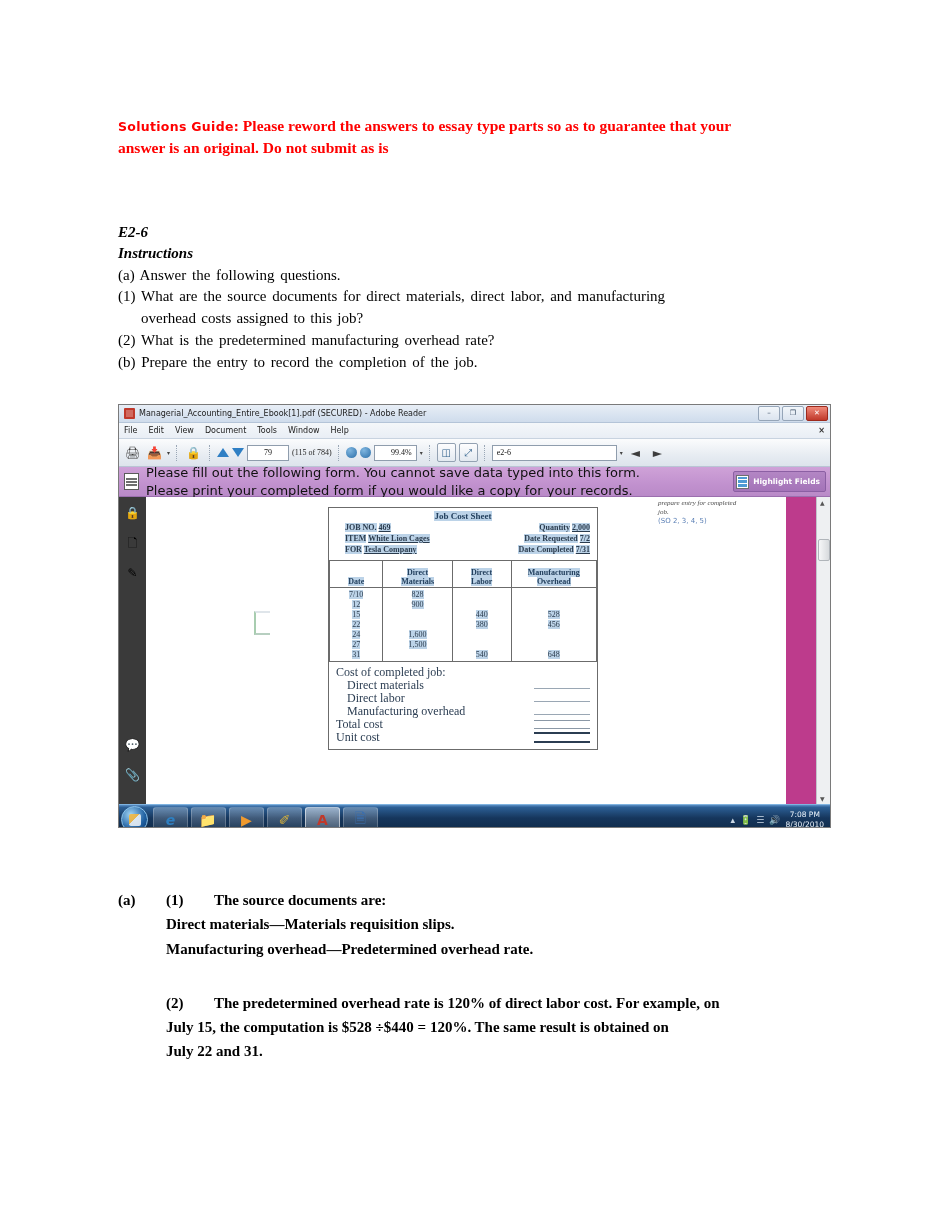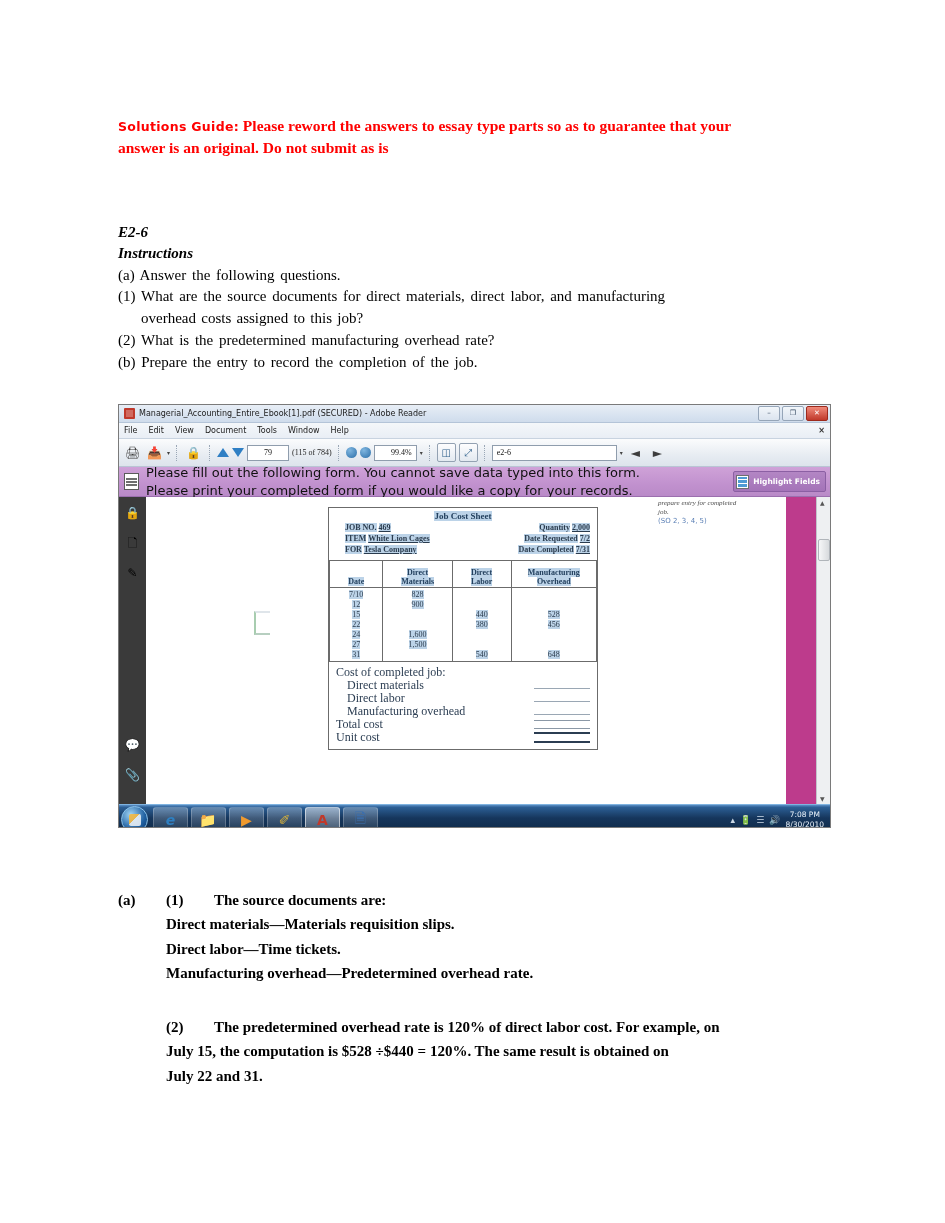--- a/index.html
+++ b/index.html
@@ -781,21 +781,20 @@
     </div>
   </div>
 
   <div class="answers">
     <div class="ans-row">
       <span class="ans-a">(a)</span>
       <span class="ans-n">(1)</span>
       <span class="ans-body">The source documents are:</span>
     </div>
     <div class="ans-sub">Direct materials—Materials requisition slips.</div>
-    <div class="ans-sub">Direct labor—Time tickets.</div>
     <div class="ans-sub">Manufacturing overhead—Predetermined overhead rate.</div>
 
     <div class="ans-block2">
       <div class="ans-row">
         <span class="ans-a"></span>
         <span class="ans-n">(2)</span>
         <span class="ans-body nowrapjust">The predetermined overhead rate is 120% of direct labor cost. For example, on</span>
       </div>
       <div class="ans-sub nowrapjust">July 15, the computation is $528 ÷$440 = 120%. The same result is obtained on</div>
       <div class="ans-sub">July 22 and 31.</div>

